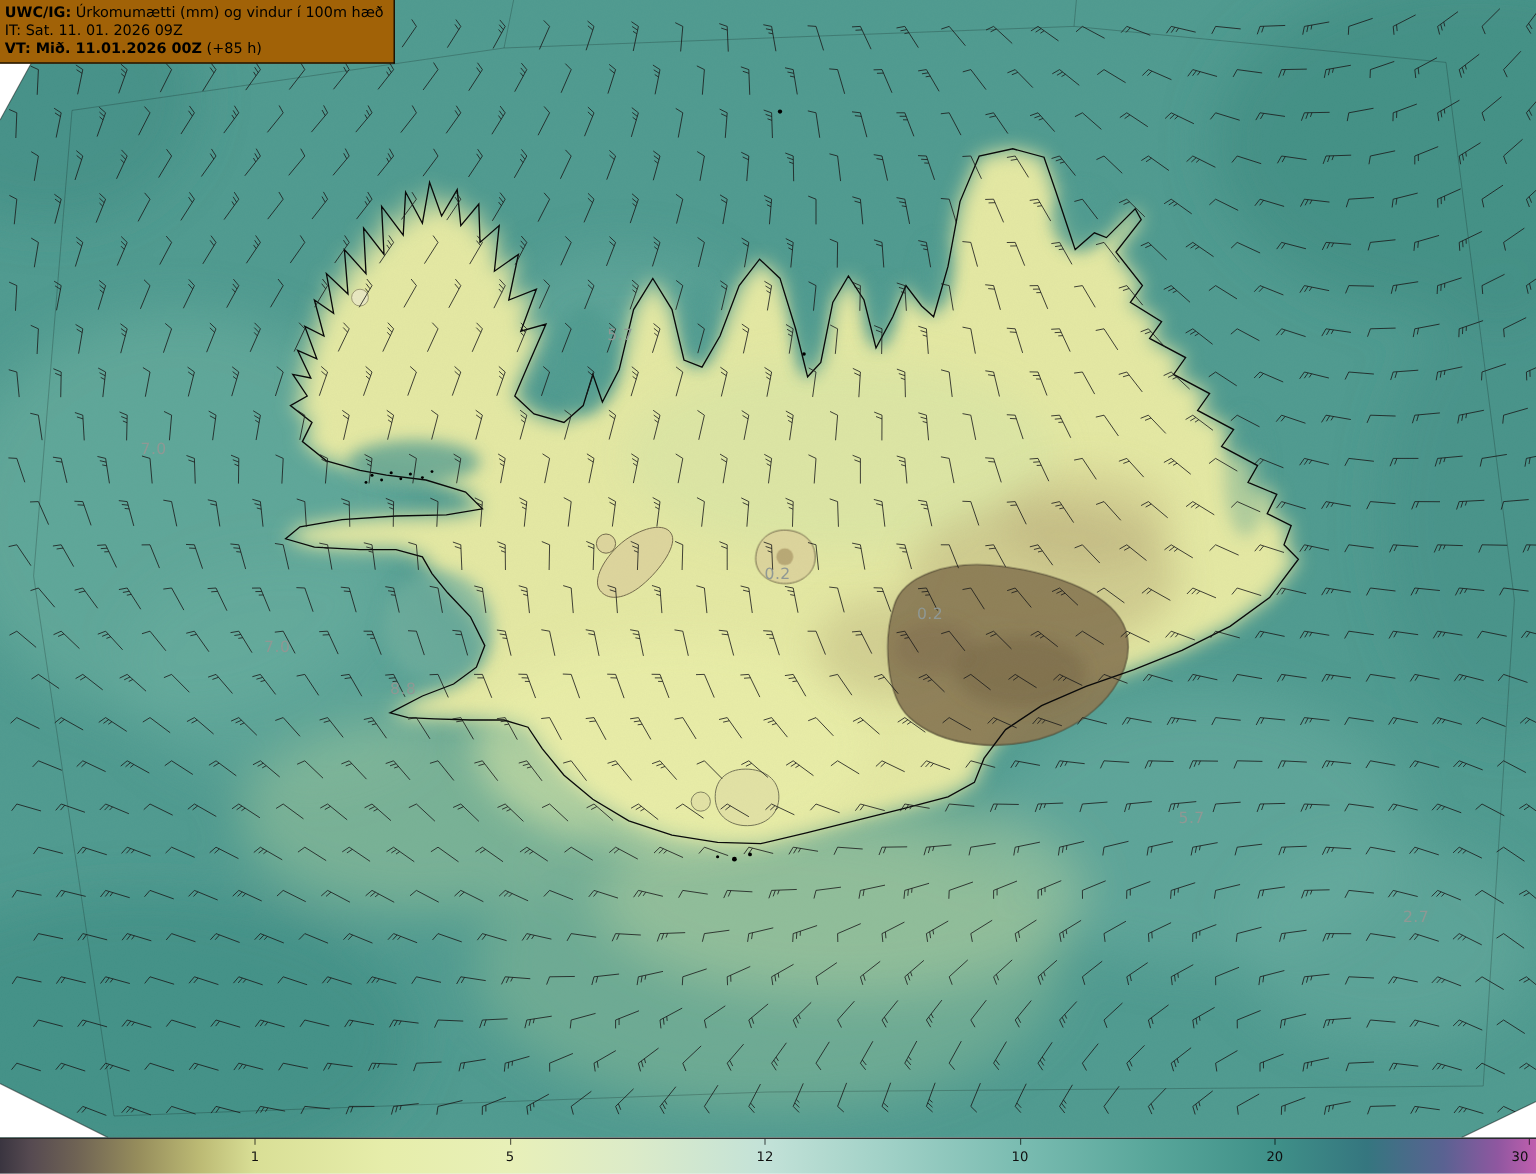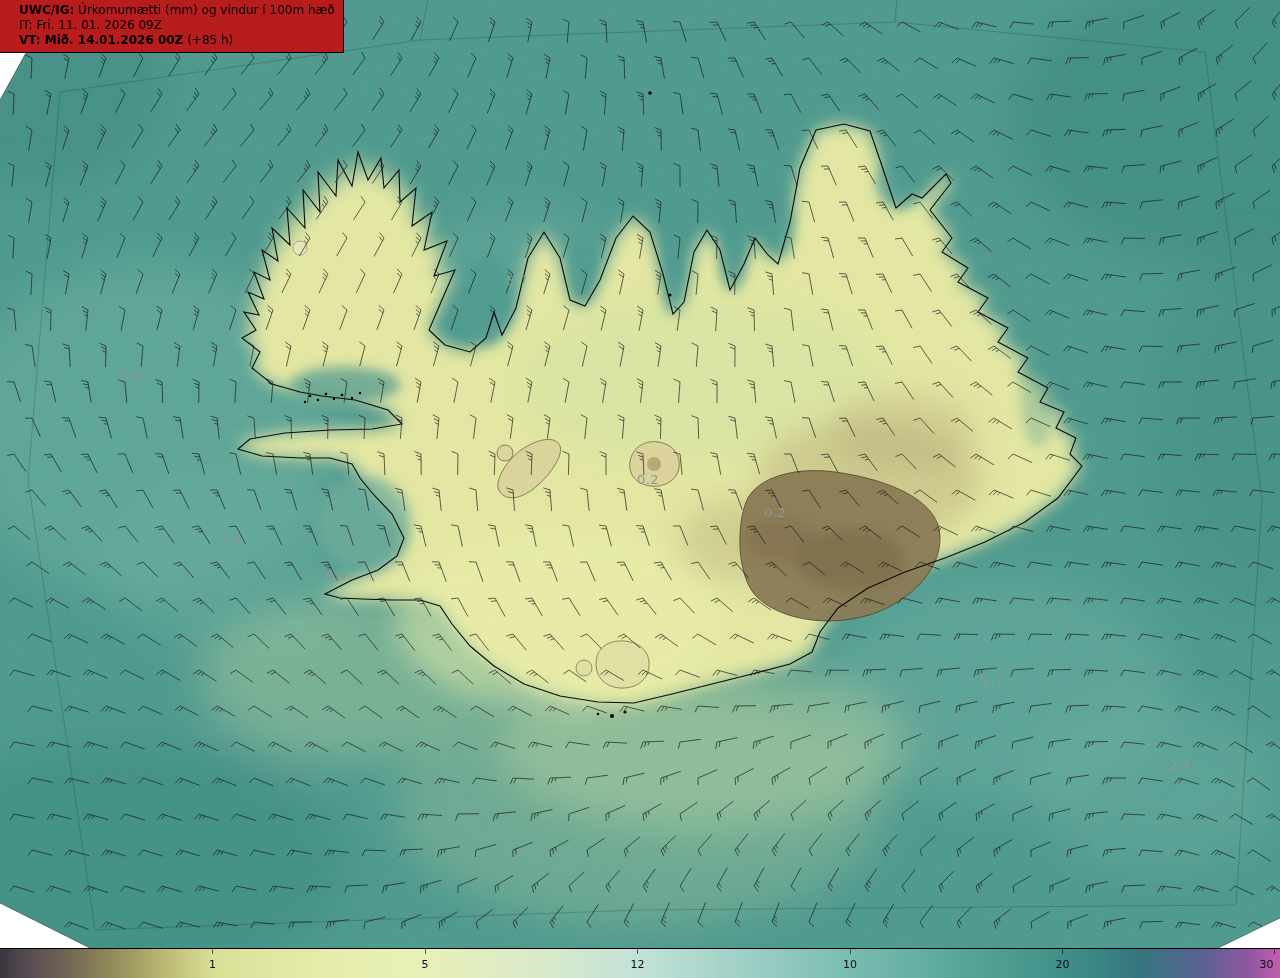--- a/index.html
+++ b/index.html
@@ -7,22 +7,22 @@
     position:relative;width:1280px;height:978px;overflow:hidden;
     font-family:"DejaVu Sans","Liberation Sans",sans-serif;
     background:#fff;
   }
   #map-wrap{position:absolute;left:0;top:0;width:1280px;height:948px;}
   #map-svg{display:block;width:1280px;height:948px;}
 
   
   .title-box{
     position:absolute;left:0;top:0;z-index:30;
-    background:#b91c1c;border:1px solid #000;border-left:none;border-top:none;
-    padding:3px 8px 4px 19px;font-size:12px;line-height:15px;color:#000;
+    background:#a16207;border:1px solid #000;border-left:none;border-top:none;
+    padding:3px 8px 4px 4px;font-size:12px;line-height:15px;color:#000;
     white-space:nowrap;
   }
   .title-box .b{font-weight:bold;}
 
   
   #labels-layer{position:absolute;left:0;top:0;width:1280px;height:948px;z-index:20;pointer-events:none;padding-left:16px;}
   .contour-label{
     position:absolute;transform:translate(-50%,-50%);
     font-size:13px;letter-spacing:.4px;color:var(--label,#8f9894);
   }
@@ -163,34 +163,34 @@
         <path d="M55,0 L0,100"></path>
         <path d="M0,903 L90,948"></path>
         <path d="M1218,948 L1280,918"></path>
       </g>
     </svg>
 
     <div id="labels-layer">
         <span class="contour-label" style="left: 517px; top: 280px;">5.7</span>
         <span class="contour-label" style="left: 128px; top: 375px;">7.0</span>
         <span class="contour-label" style="left: 231px; top: 540px;">7.0</span>
-        <span class="contour-label" style="left: 336px; top: 575px;">6.9</span>
+        <span class="contour-label" style="left: 336px; top: 575px;">8.8</span>
         <span class="contour-label" style="left: 648px; top: 479px;">0.2</span>
         <span class="contour-label" style="left: 775px; top: 512px;">0.2</span>
         <span class="contour-label" style="left: 993px; top: 682px;">5.7</span>
         <span class="contour-label" style="left: 1180px; top: 765px;">2.7</span>
       </div>
 
     <div class="title-box">
       <div class="tb-line">
         <span class="b">UWC/IG:</span><span> Úrkomumætti (mm) og vindur í 100m hæð</span>
       </div>
-      <div class="tb-line">IT: Fri. 11. 01. 2026 09Z</div>
+      <div class="tb-line">IT: Sat. 11. 01. 2026 09Z</div>
       <div class="tb-line">
-        <span class="b">VT: Mið. 14.01.2026 00Z</span><span> (+85 h)</span>
+        <span class="b">VT: Mið. 11.01.2026 00Z</span><span> (+85 h)</span>
       </div>
     </div>
   </div>
 
   <div id="colorbar" style="background: linear-gradient(90deg, rgb(58, 53, 64) 0%, rgb(86, 74, 81) 2%, rgb(111, 99, 84) 5%, rgb(150, 141, 92) 9%, rgb(188, 186, 116) 13%, rgb(217, 223, 150) 16.6%, rgb(230, 237, 170) 25%, rgb(232, 240, 184) 33.2%, rgb(220, 235, 200) 41%, rgb(195, 226, 216) 49.8%, rgb(159, 208, 198) 58%, rgb(122, 188, 177) 66.4%, rgb(88, 166, 154) 75%, rgb(63, 144, 136) 83%, rgb(53, 118, 127) 89%, rgb(90, 98, 146) 94%, rgb(143, 87, 160) 97.5%, rgb(192, 95, 174) 100%);">
       <div class="cb-tick" style="left: 16.6%;"></div>
       <div class="cb-label" style="left: 16.6%;">1</div>
       <div class="cb-tick" style="left: 33.2%;"></div>
       <div class="cb-label" style="left: 33.2%;">5</div>
       <div class="cb-tick" style="left: 49.8%;"></div>

